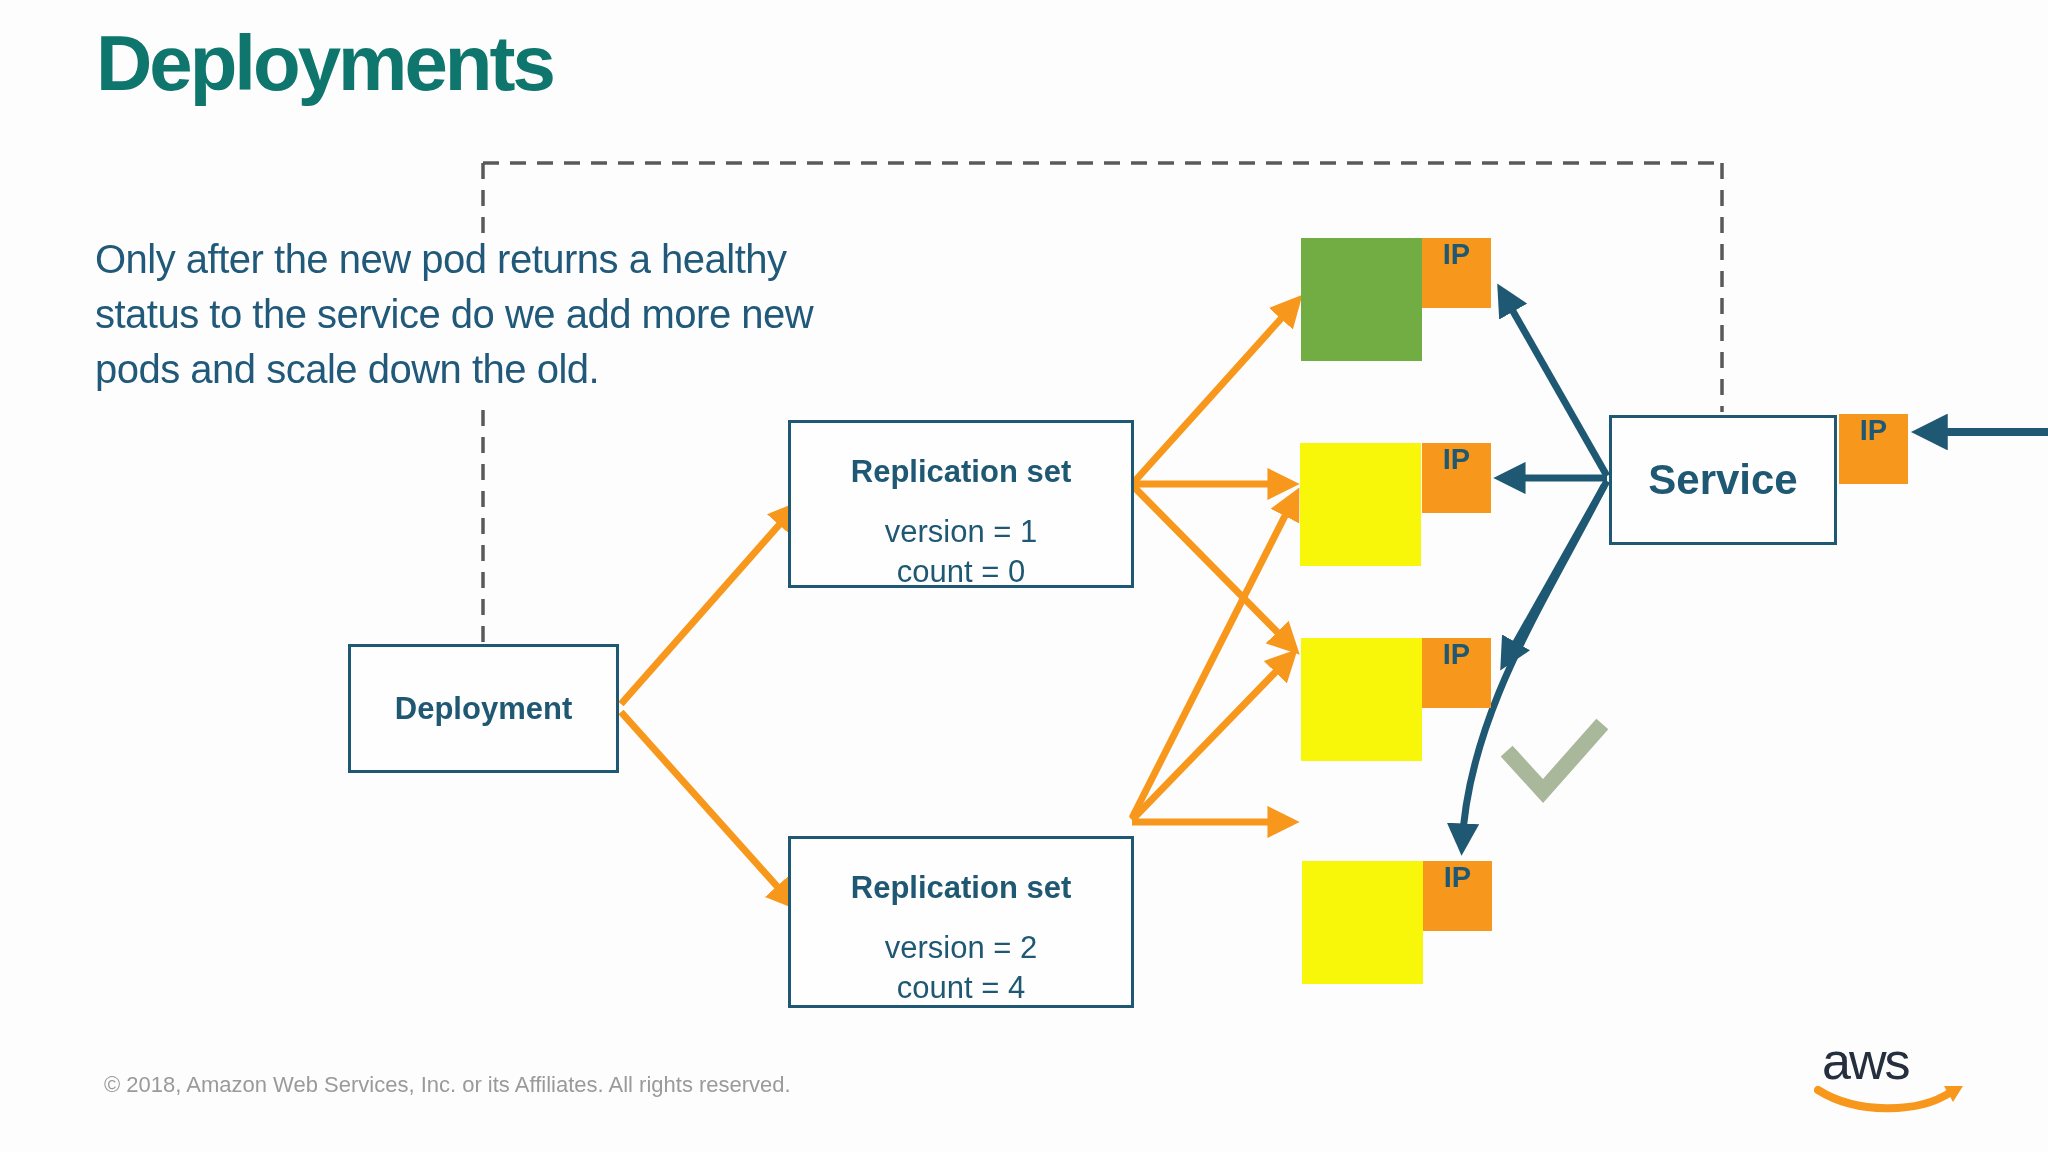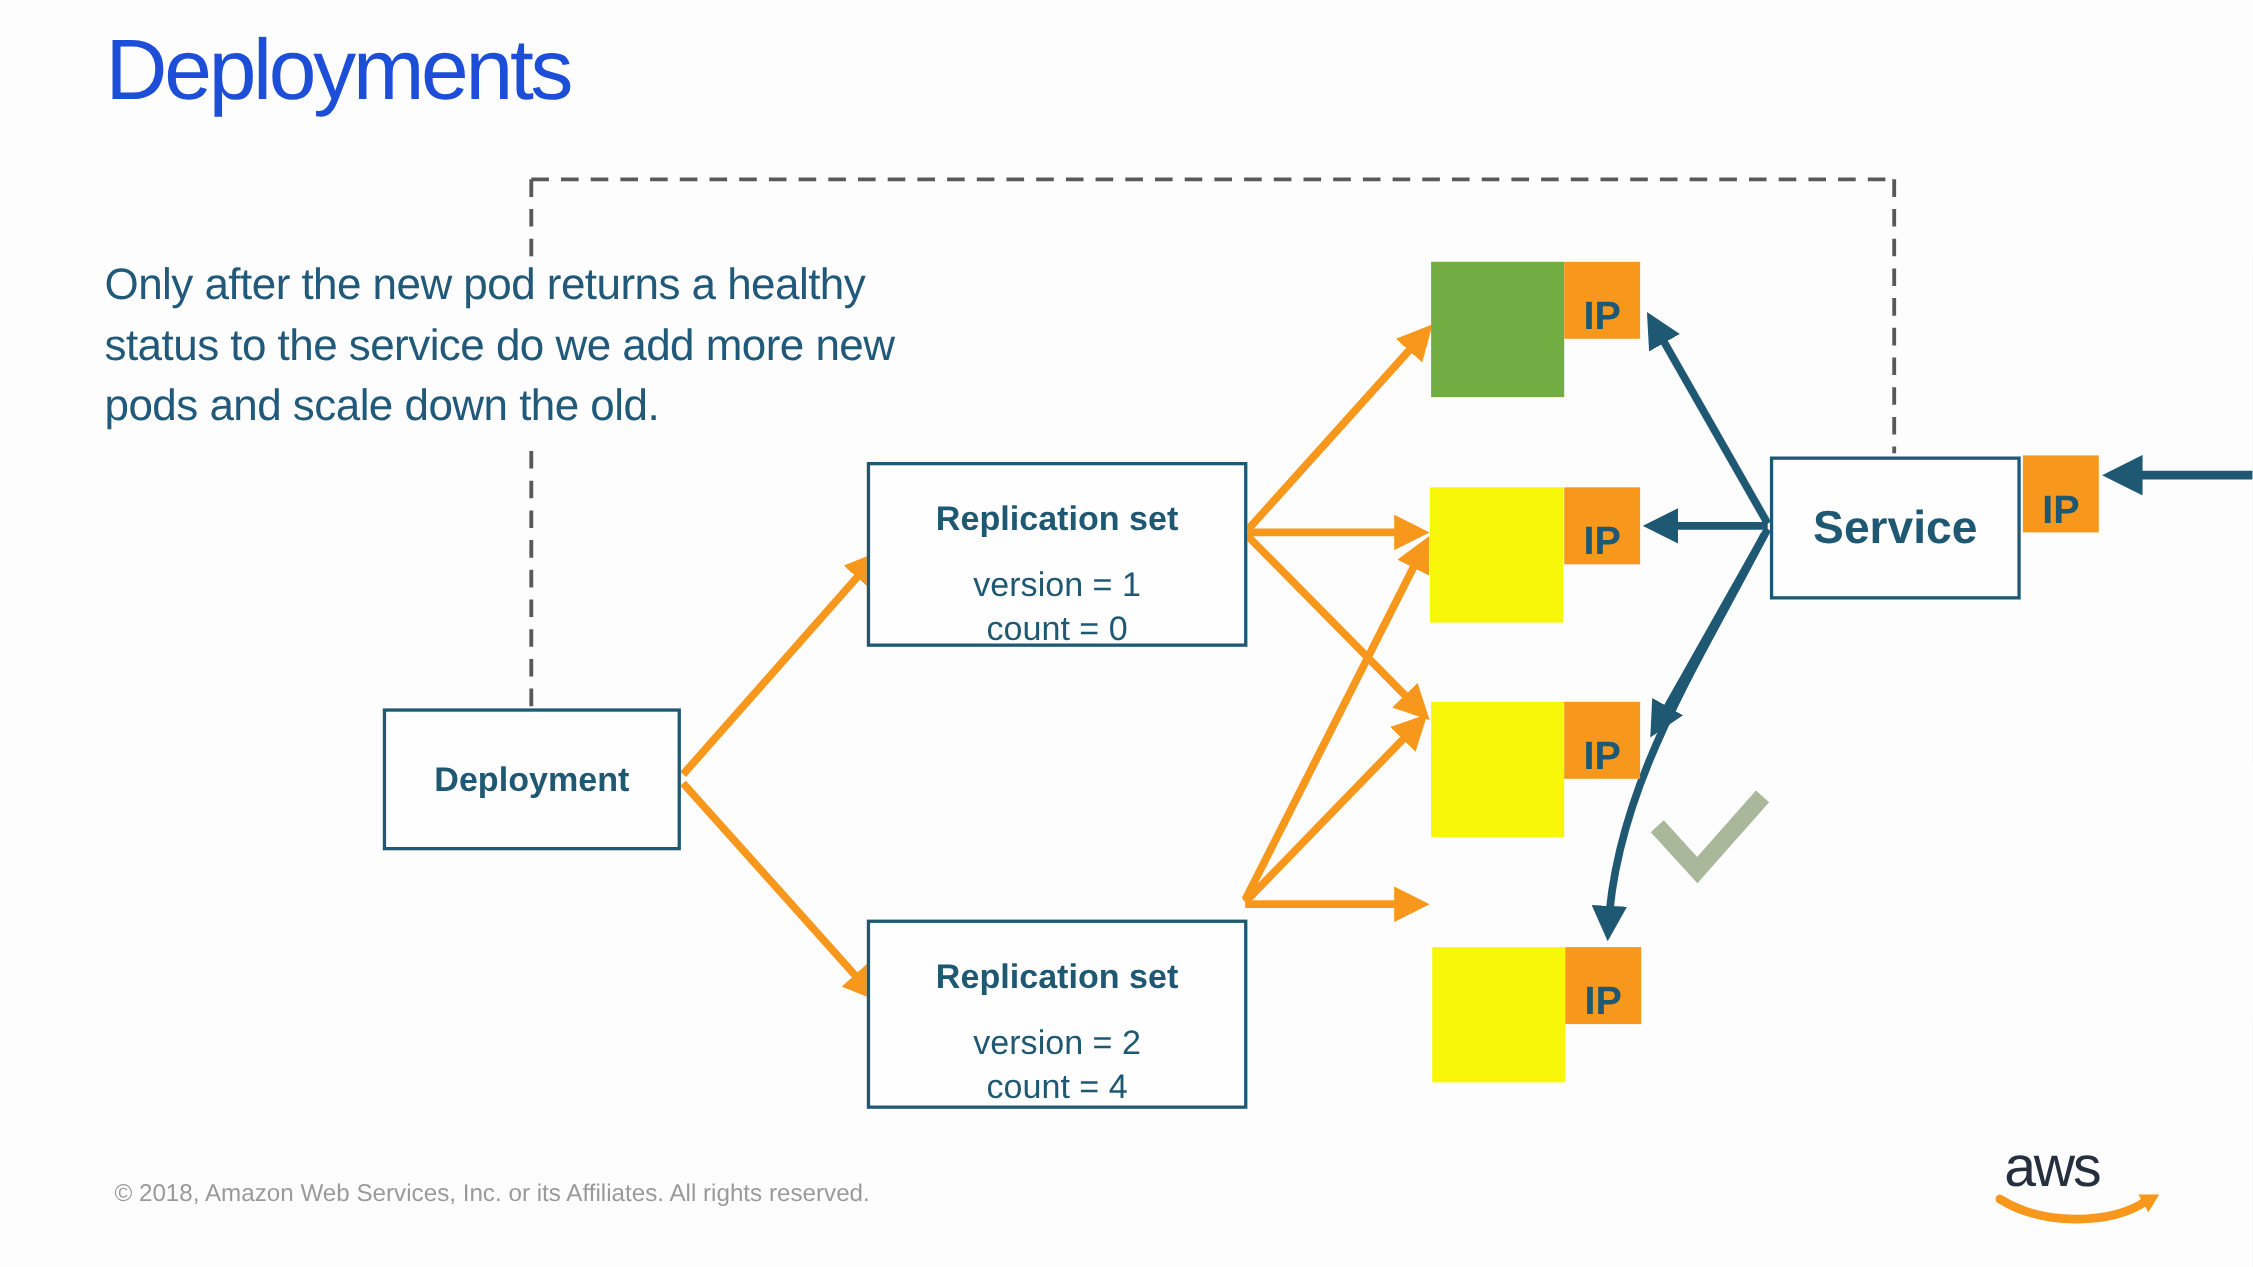--- a/index.html
+++ b/index.html
@@ -5,21 +5,21 @@
   html,body{margin:0;padding:0;background:#e9e9e9;}
   .slide{
     position:relative;
     width:2048px;height:1152px;
     background:#fdfdfd;
     overflow:hidden;
     font-family:"Liberation Sans", sans-serif;
   }
   .title{
     position:absolute;left:96px;top:18px;
-    font-size:78px;font-weight:400;color:#1d4ed8;
+    font-size:78px;font-weight:700;color:#0f766e;
     letter-spacing:-3px;font-stretch:condensed;margin:0;
   }
   .desc{
     position:absolute;left:95px;top:232px;
     color:#20597a;font-size:40px;line-height:55px;
     letter-spacing:-0.5px;font-stretch:condensed;
   }
   .desc div{white-space:nowrap;}
   svg.overlay{position:absolute;left:0;top:0;pointer-events:none;}
   .box{
@@ -34,22 +34,22 @@
   .rep-title{font-size:31px;font-weight:bold;margin-bottom:22px;}
   .rep-line{font-size:31px;line-height:40px;}
   .svc-box{left:1609px;top:415px;width:228px;height:130px;
     display:flex;align-items:center;justify-content:center;
     font-size:42px;font-weight:bold;}
   .pod{position:absolute;width:121px;height:123px;}
   .pod-green{background:#72ad44;}
   .pod-yellow{background:#f8f70a;}
   .ip{
     position:absolute;width:69px;height:70px;background:#f7981d;
-    color:#1f5873;font-size:36px;font-weight:bold;
-    display:flex;align-items:flex-end;justify-content:center;
+    color:#1f5873;font-size:29px;font-weight:bold;
+    display:flex;align-items:flex-start;justify-content:center;
   }
   .footer{
     position:absolute;left:104px;top:1072px;
     font-size:22px;color:#9a9a9a;letter-spacing:0;
   }
   .aws-logo{position:absolute;left:1814px;top:1036px;width:150px;}
   .aws-text{
     font-size:52px;font-weight:normal;color:#252f3e;
     letter-spacing:-2px;line-height:50px;margin-left:8px;
   }

